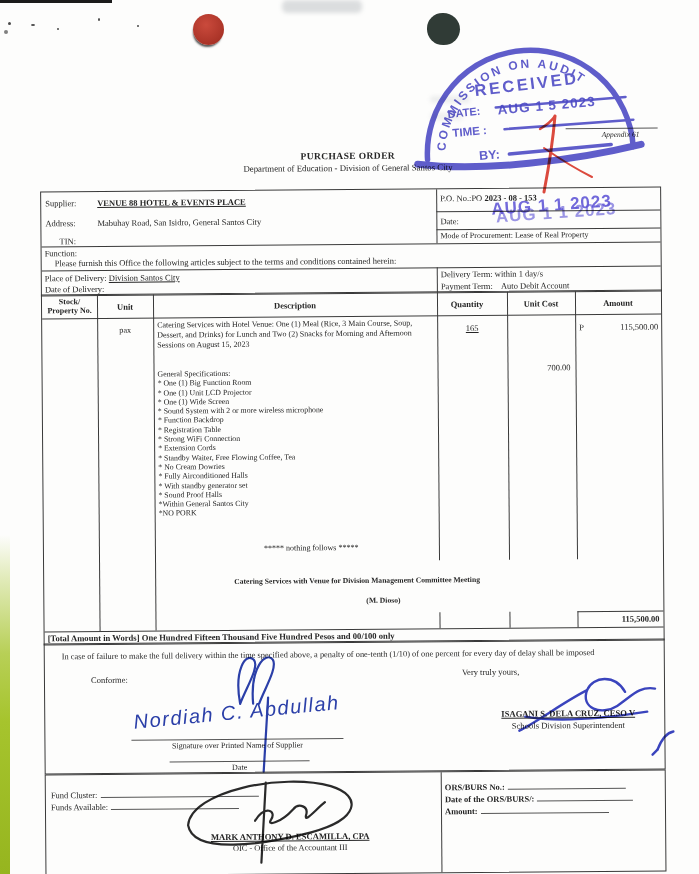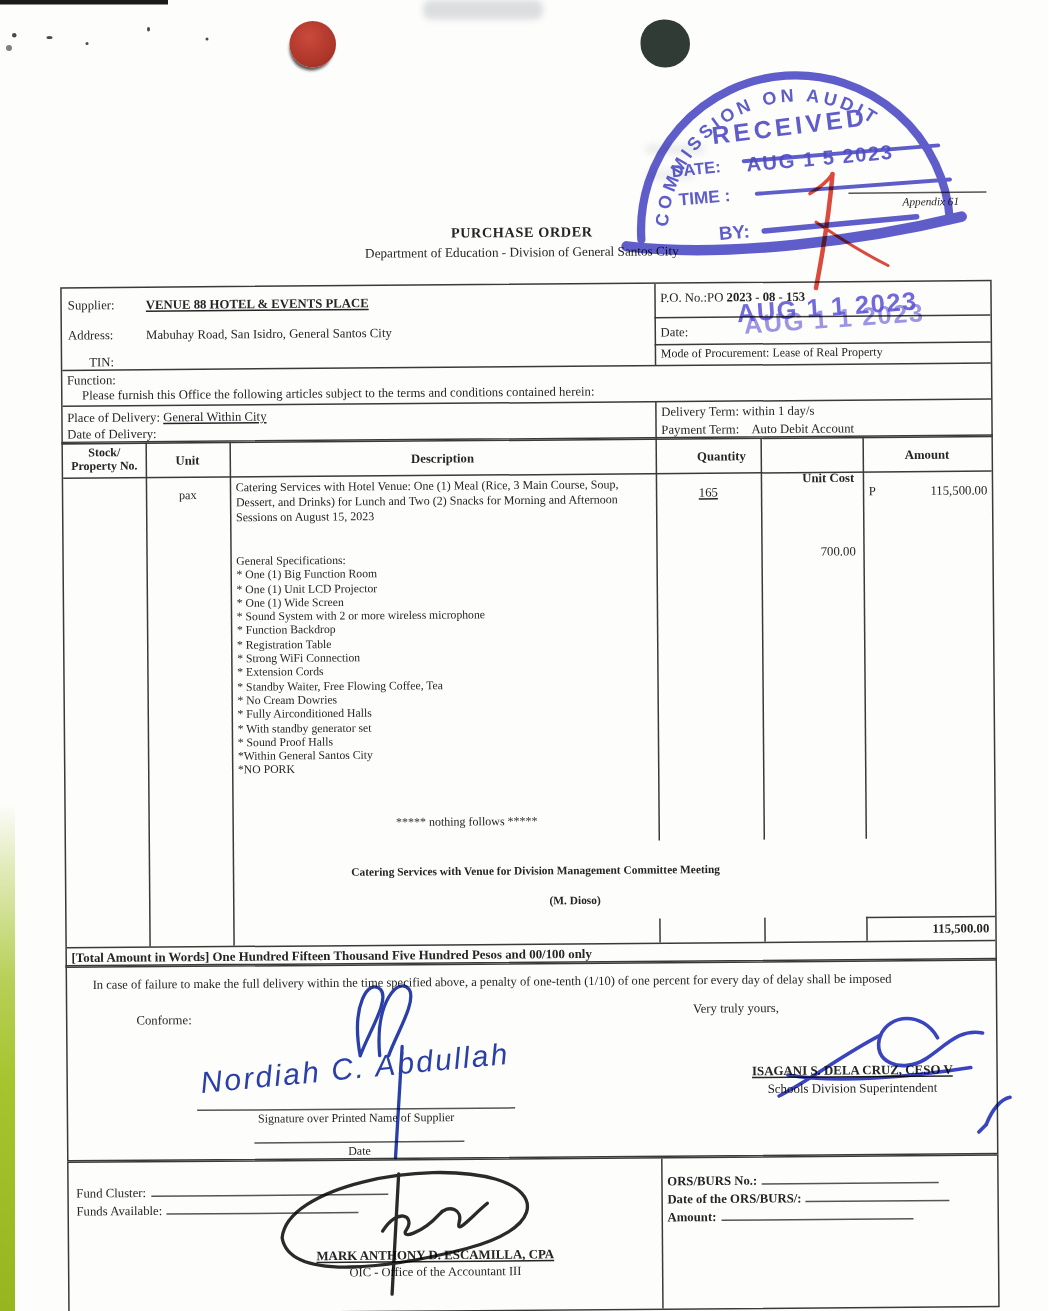--- a/index.html
+++ b/index.html
@@ -75,21 +75,21 @@
       <div class="t t8" style="left:399px;top:42px;">
         <span>Mode of Procurement:</span>
         <span>Lease of Real Property</span>
       </div>
 
       <div class="t" style="left:3px;top:56px;">Function:</div>
       <div class="t" style="left:13px;top:66px;">Please furnish this Office the following articles subject to the terms and conditions contained herein:</div>
 
       <div class="t" style="left:3px;top:81px;">
         <span>Place of Delivery:</span>
-        <span class="u">General Within City</span>
+        <span class="u">Division Santos City</span>
       </div>
       <div class="t" style="left:3px;top:92px;">Date of Delivery:</div>
       <div class="t" style="left:399px;top:80px;">
         <span>Delivery Term:</span>
         <span>within 1 day/s</span>
       </div>
       <div class="t" style="left:399px;top:92px;">
         <span>Payment Term:</span>
         <span style="margin-left:6px;">Auto Debit Account</span>
       </div>
@@ -105,22 +105,22 @@
       <div class="vline" style="left:395px;top:320px;height:16px;"></div>
       <div class="vline" style="left:465px;top:320px;height:16px;"></div>
       <div class="vline" style="left:533px;top:320px;height:16px;"></div>
       <div class="hline" style="left:533px;top:320px;width:86px;"></div>
       <div class="hline" style="left:0;top:336px;width:619px;"></div>
 
       <div class="t b ctr t8" style="left:0;top:2px;width:55px;">Stock/</div>
       <div class="t b ctr t8" style="left:0;top:11px;width:55px;">Property No.</div>
       <div class="t b ctr" style="left:55px;top:7px;width:56px;">Unit</div>
       <div class="t b ctr" style="left:111px;top:7px;width:284px;">Description</div>
-      <div class="t b ctr" style="left:404px;top:7px;width:70px;">Quantity</div>
-      <div class="t b ctr" style="left:465px;top:22px;width:68px;padding-left:11px;">Unit Cost</div>
+      <div class="t b ctr" style="left:390px;top:7px;width:70px;">Quantity</div>
+      <div class="t b ctr" style="left:465px;top:7px;width:68px;">Unit Cost</div>
       <div class="t b ctr" style="left:533px;top:7px;width:86px;">Amount</div>
 
       <div class="t ctr" style="left:55px;top:31px;width:56px;font-size:8.2px;">pax</div>
       <div class="abs" style="left:115px;top:26px;width:272px;font-size:8px;line-height:10px;">Catering Services with Hotel Venue: One (1) Meal (Rice, 3 Main Course, Soup, Dessert, and Drinks) for Lunch and Two (2) Snacks for Morning and Afternoon Sessions on August 15, 2023</div>
       <div class="t ctr" style="left:395px;top:31px;width:70px;text-decoration:underline;">165</div>
       <div class="t rt" style="left:465px;top:31px;width:63px;margin-top:40px;">700.00</div>
       <div class="t" style="left:537px;top:31px;">P</div>
       <div class="t rt" style="left:533px;top:31px;width:83px;">115,500.00</div>
 
       <div class="abs specs" style="left:115px;top:75px;">

